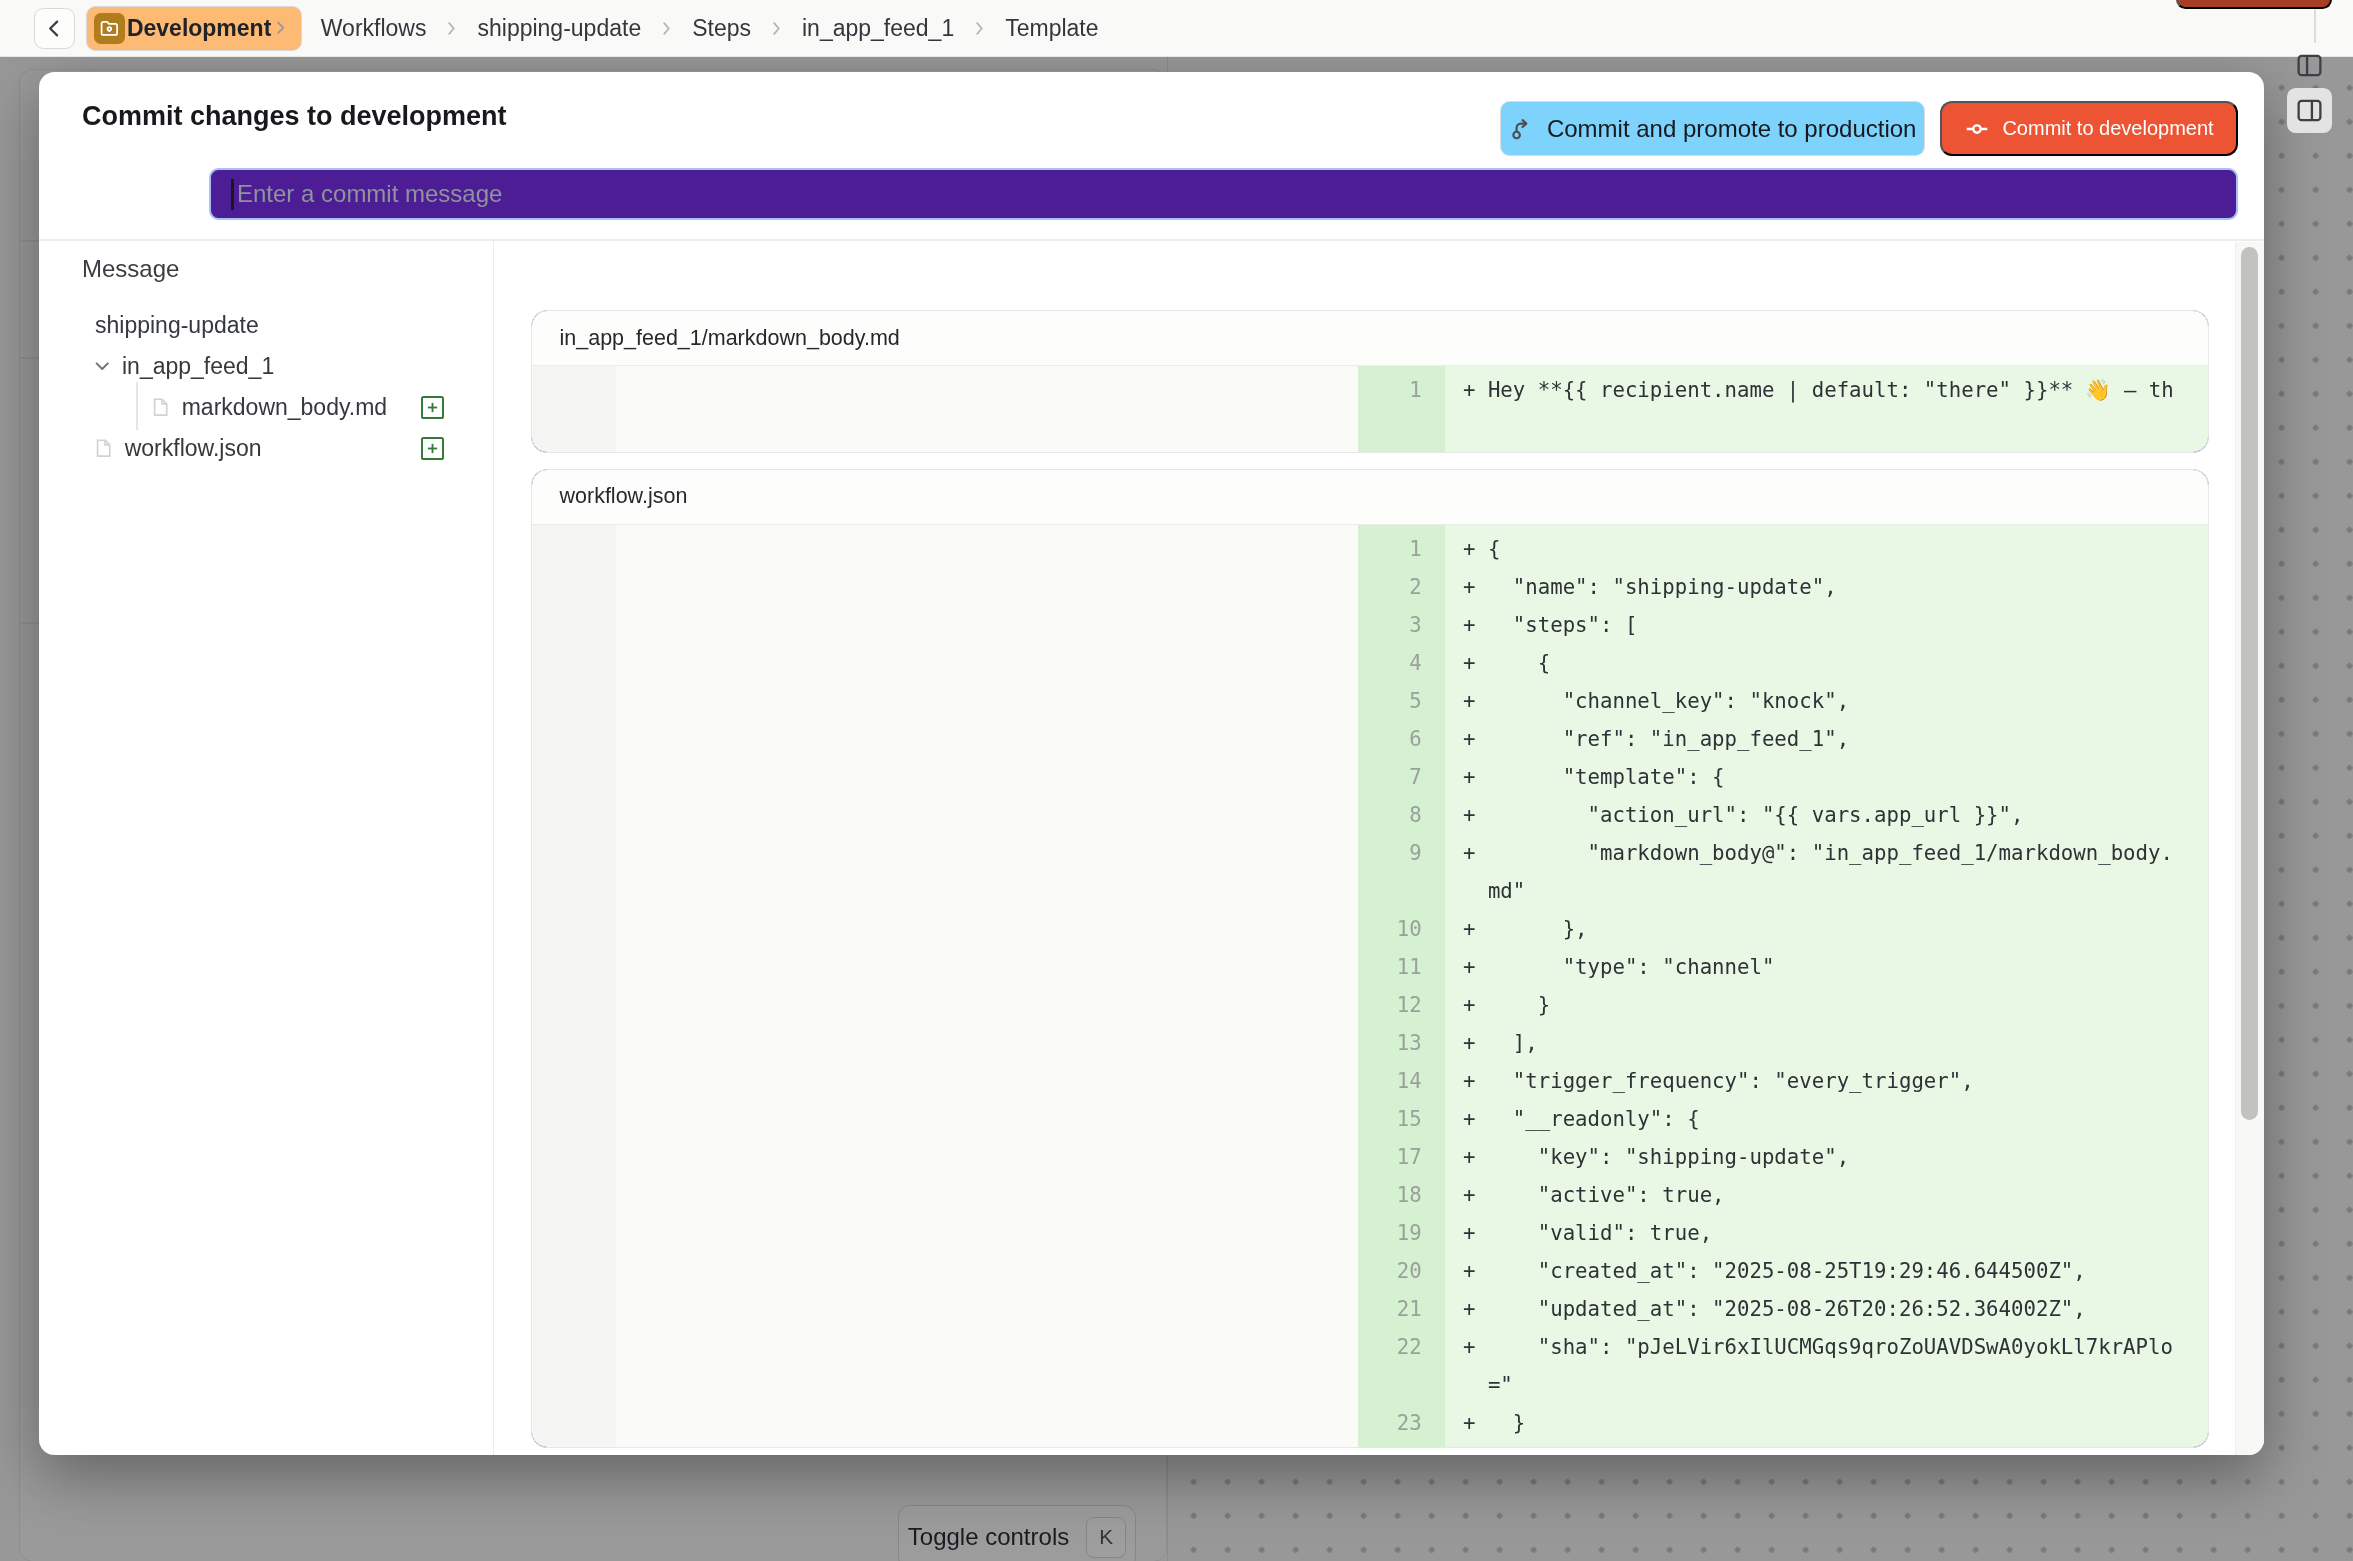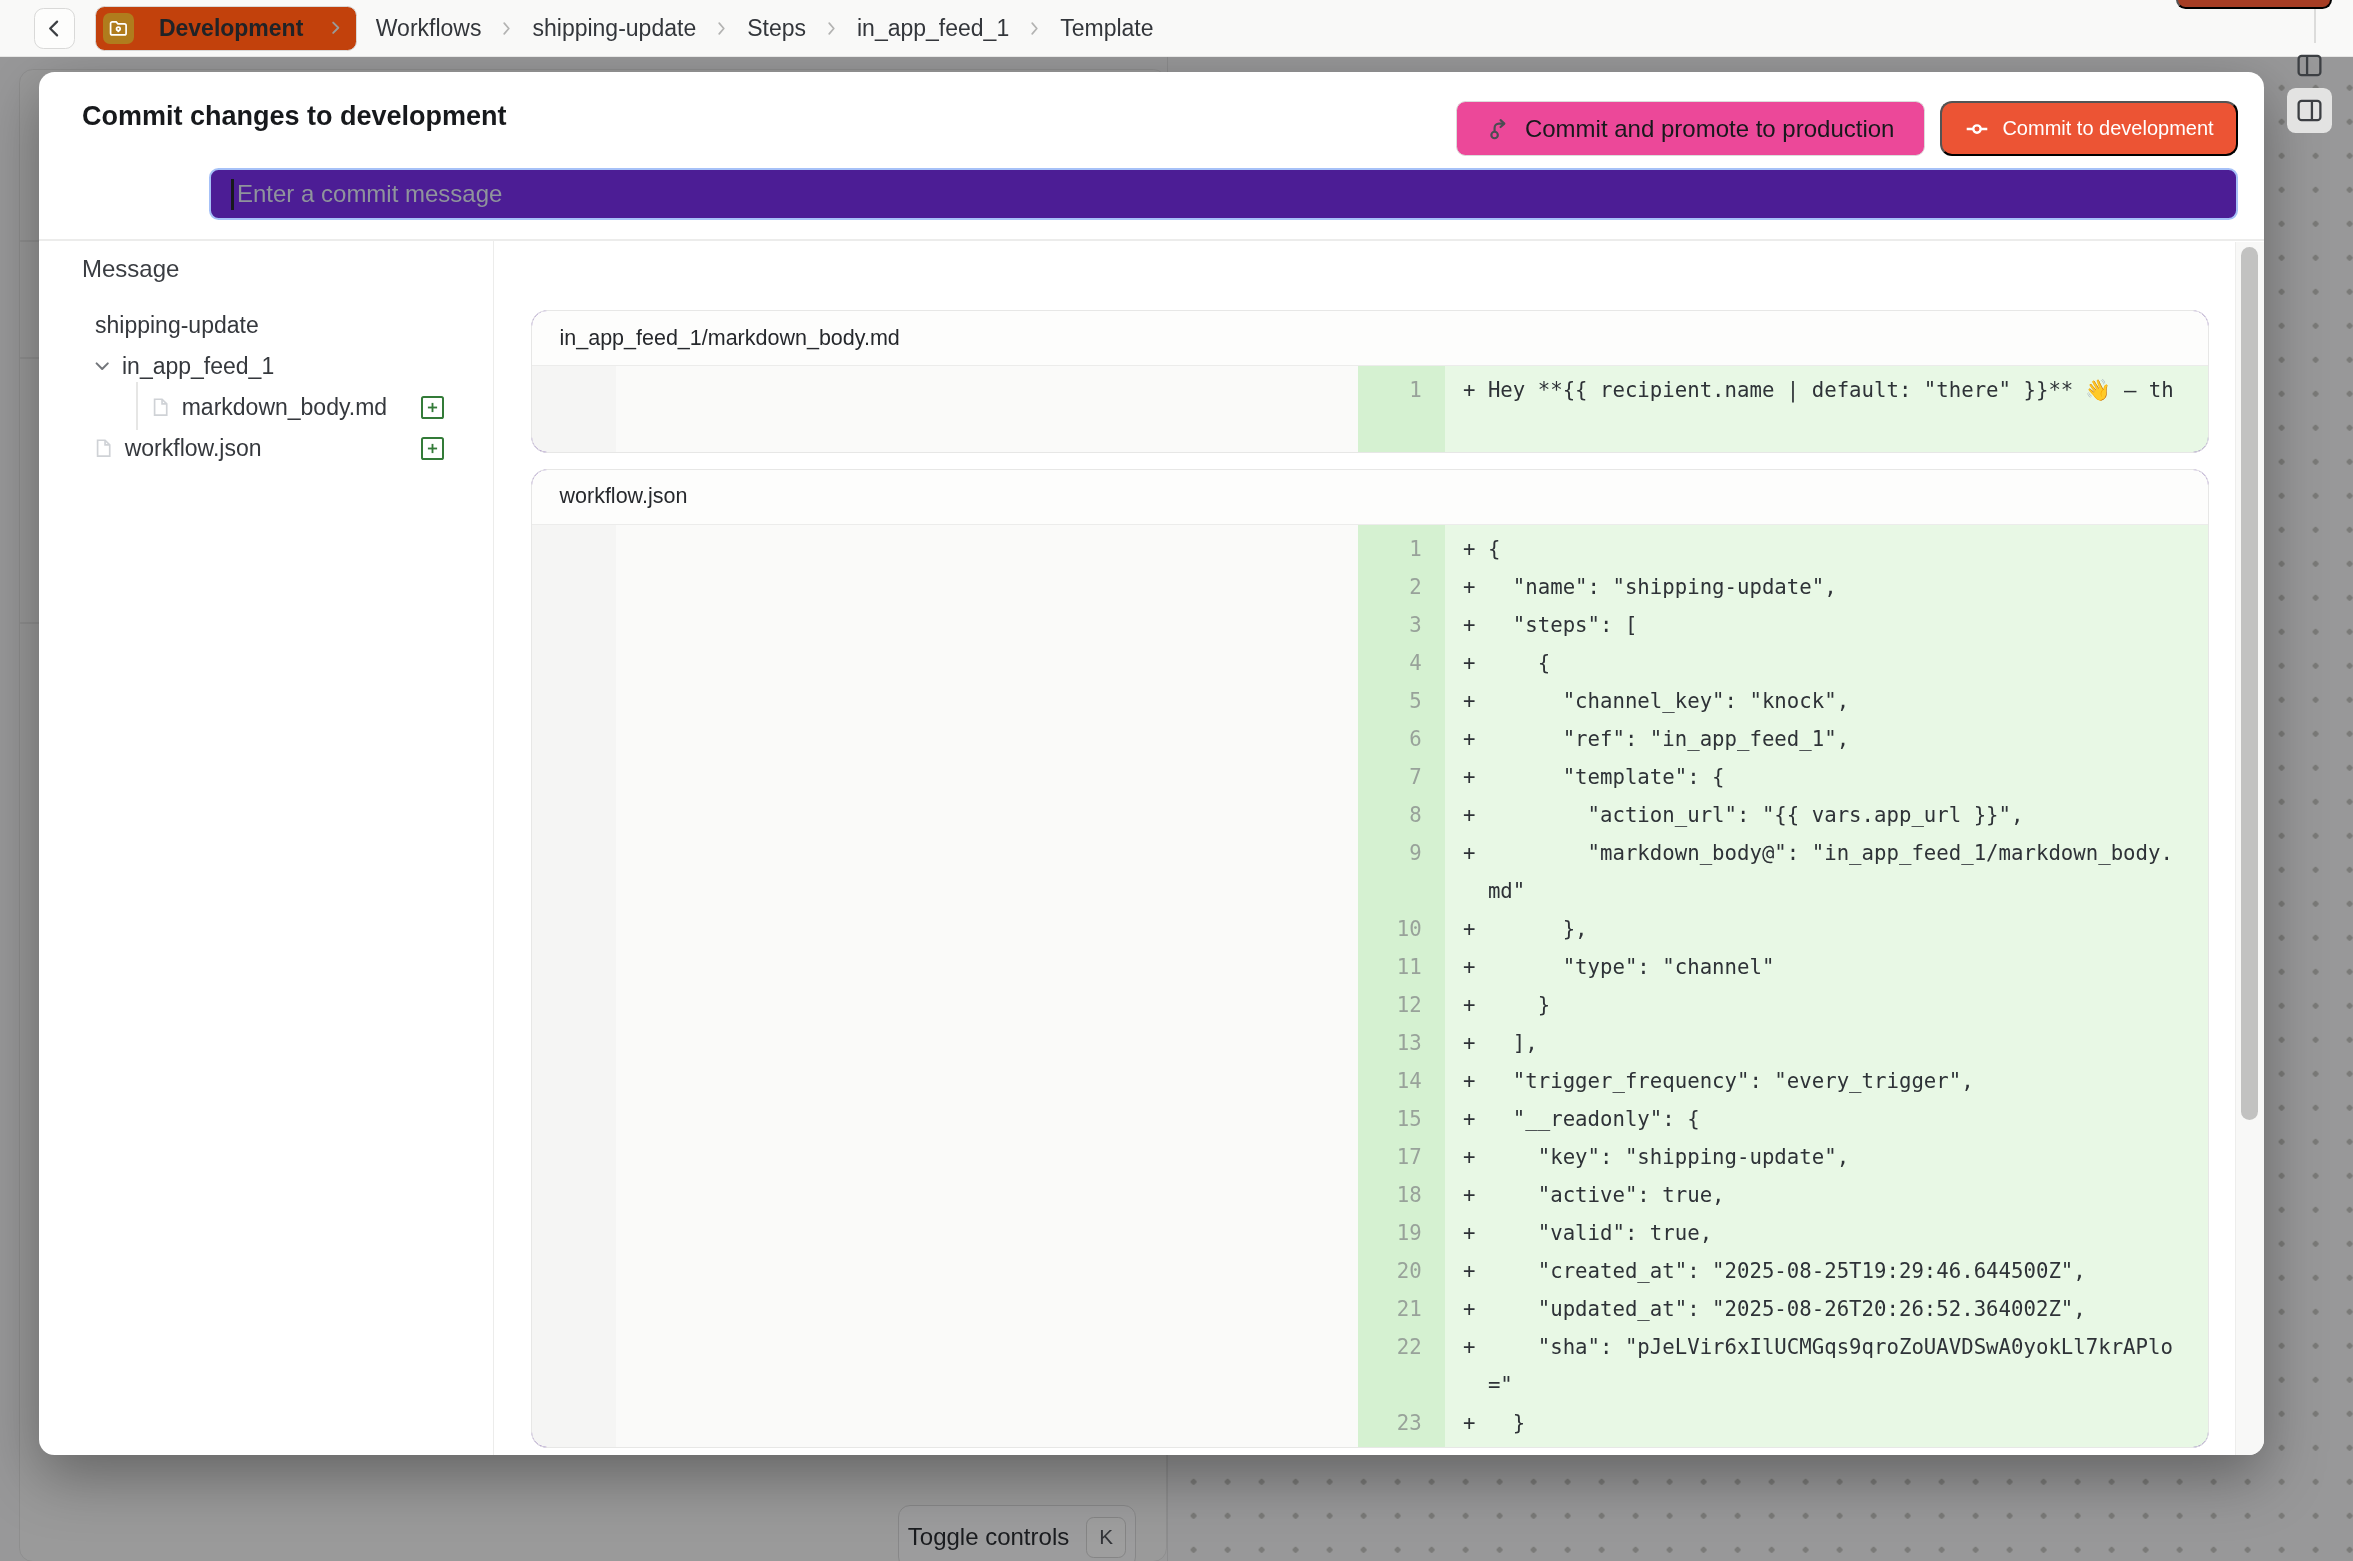--- a/index.html
+++ b/index.html
@@ -21,43 +21,43 @@
   .kbd { min-width:40px; height:41px; border:1.7px solid #d4d4d3; border-radius:7.7px; background:#fdfdfc;
     display:flex; align-items:center; justify-content:center; font-size:20.7px; color:#4a4d52; }
 
   .overlay { position:absolute; left:0; top:57px; right:0; bottom:0; background:rgba(16,16,18,0.40); z-index:10; }
 
   
   .topbar { position:absolute; left:0; top:0; width:2354px; height:57px; background:#f9f9f8;
     border-bottom:1.7px solid #e7e7e6; display:flex; align-items:center; z-index:30; }
   .icon-btn { width:41px; height:41px; margin-left:34px; background:#fdfdfc; border:1.7px solid #d9d9d8;
     border-radius:9.5px; display:flex; align-items:center; justify-content:center; }
-  .env-badge { height:45px; margin-left:20px; padding:0 12px 0 6.9px; background:#c2410c; border:1.7px solid #d9d9d8;
-    border-radius:9.5px; display:flex; align-items:center; gap:25px; }
+  .env-badge { height:45px; margin-left:11px; padding:0 12px 0 6.9px; background:#fdba74; border:1.7px solid #d9d9d8;
+    border-radius:9.5px; display:flex; align-items:center; gap:2px; }
   .env-icon { width:31px; height:31px; border-radius:6.9px; background:#B07C1D;
     display:flex; align-items:center; justify-content:center; }
   .env-label { font-size:23px; font-weight:600; color:#202327; }
   .crumbs { display:flex; align-items:center; gap:17px; margin-left:19px; }
   .crumb { font-size:23px; color:#33363b; }
   .crumb-sep { color:#b3b3b2; display:flex; }
   .topbar-right { margin-left:auto; display:flex; align-items:flex-end; margin-right:22.4px;flex-direction:column; }
   .btn-ghost { height:43px; padding:0 22.4px; background:#fcfcfb; border:1.7px solid #d9d9d8; border-radius:9.5px;
     font-size:23px; color:#1f2226; display:flex; align-items:center; }
   .btn-commit-top { height:43px; margin-left:13.8px; padding:0 20.7px; background:#A63D24; border-radius:9.5px;
     font-size:23px; color:#f8ece7; display:flex; align-items:center; gap:5px; }
   .tb-divider { width:1.7px; height:34px; background:#dcdcdb; margin:0 15.5px; }
   .panel-icon-wrap { width:45px; height:45px; border-radius:8.6px; display:flex; align-items:center; justify-content:center; }
   .panel-icon-wrap.active { background:#e3e3e2; }
 
   
   .modal { position:absolute; left:39px; top:72px; width:2225px; height:1383px; background:#ffffff;
     border-radius:15.5px; box-shadow:0 20.7px 60px rgba(0,0,0,0.35); z-index:20; overflow:hidden; }
   .modal-title { position:absolute; left:43px; top:29px; font-size:27px; font-weight:700; color:#17191c; }
   .modal-actions { position:absolute; top:29px; right:26px; display:flex; gap:14.6px; }
-  .btn-promote { height:55px; padding:0 30px; background:#ec4899; border:1.7px solid #dcdcdb; border-radius:9.5px;
+  .btn-promote { height:55px; padding:0 8px; background:#7dd3fc; border:1.7px solid #dcdcdb; border-radius:9.5px;
     font-size:24px; color:#17191c; display:flex; align-items:center; gap:12px; }
   .btn-commit-dev { height:55px; padding:0 22.4px; background:#EC5434; border-radius:12px;
     font-size:20px; color:#ffffff; display:flex; align-items:center; gap:12px; }
   .msg-label { position:absolute; left:43px; top:183px; font-size:24px; color:#3a3d42; }
   .msg-input { position:absolute; left:170px; top:96px; width:2029px; height:52px; background:#4c1d95;
     border:2.6px solid #A6C1F8; border-radius:9.5px; display:flex; align-items:center; padding-left:20px; }
   .caret { width:2.6px; height:31px; background:#17191c; }
   .msg-placeholder { font-size:24px; color:#8f949c; margin-left:3.4px; }
   .modal-divider { position:absolute; left:0; top:167px; width:100%; height:1.7px; background:#ececeb; }
 

